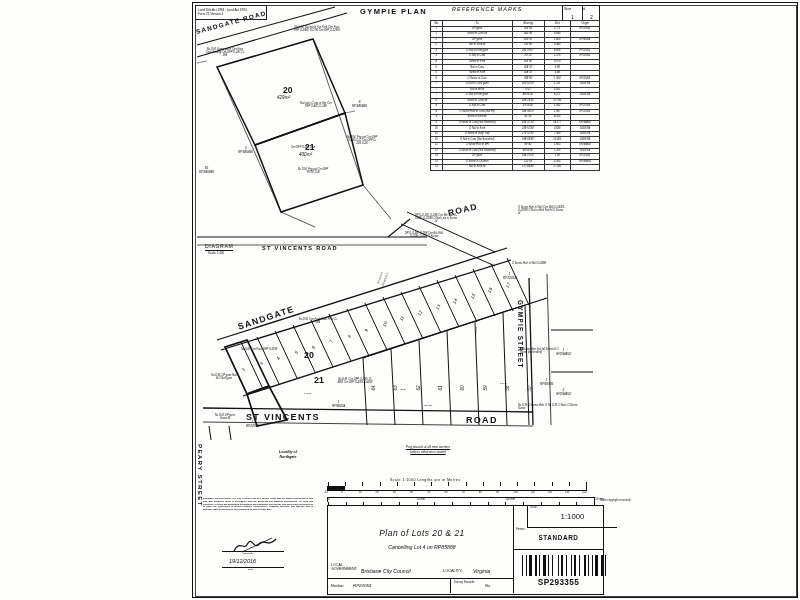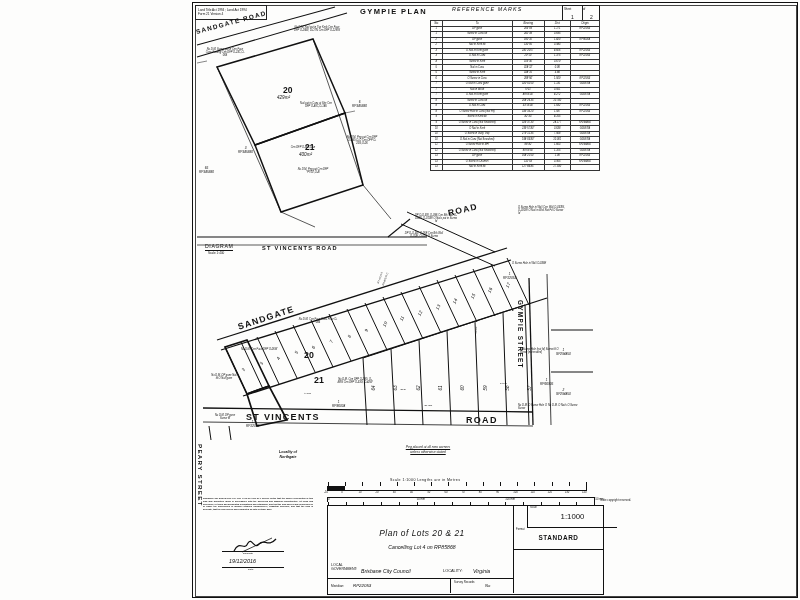--- a/index.html
+++ b/index.html
@@ -599,20 +599,45 @@
   </div>
 
   <div class="abs" id="scaleCell" style="border:1px solid #111;border-top:none;border-right:none;">
     <span class="cellLbl">Scale</span>
     <span class="cellVal">1:1000</span>
   </div>
   <div class="abs" id="formatCell" style="border-left:1px solid #111;border-bottom:1px solid #111;">
     <span class="cellLbl">Format</span>
     <span class="cellVal" style="font-size:6.4px;font-weight:600;letter-spacing:.6px;">STANDARD</span>
   </div>
+  <div class="abs" id="barcodeCell" style="border-left:1px solid #111;">
+    <div id="barcode">
+        <b style="left: 0px; width: 1px;"></b>
+        <b style="left: 4.2px; width: 1px;"></b>
+        <b style="left: 7.4px; width: 3px;"></b>
+        <b style="left: 12.6px; width: 2px;"></b>
+        <b style="left: 16.8px; width: 1px;"></b>
+        <b style="left: 21px; width: 3px;"></b>
+        <b style="left: 26.2px; width: 1px;"></b>
+        <b style="left: 30.4px; width: 1px;"></b>
+        <b style="left: 35.6px; width: 1px;"></b>
+        <b style="left: 38.8px; width: 2px;"></b>
+        <b style="left: 44px; width: 1px;"></b>
+        <b style="left: 49.2px; width: 1px;"></b>
+        <b style="left: 52.4px; width: 2px;"></b>
+        <b style="left: 56.6px; width: 1px;"></b>
+        <b style="left: 61.8px; width: 2px;"></b>
+        <b style="left: 66px; width: 1px;"></b>
+        <b style="left: 70.2px; width: 1px;"></b>
+        <b style="left: 73.4px; width: 3px;"></b>
+        <b style="left: 78.6px; width: 2px;"></b>
+        <b style="left: 82.8px; width: 1px;"></b>
+      </div>
+    <div id="spnum">SP293355</div>
+  </div>
 
 <span class="snum" style="left: 324px;">-10</span>
     <span class="snum" style="left: 341.2px;">0</span>
     <span class="snum" style="left: 358.4px;">10</span>
     <span class="snum" style="left: 375.6px;">20</span>
     <span class="snum" style="left: 392.8px;">30</span>
     <span class="snum" style="left: 410px;">40</span>
     <span class="snum" style="left: 427.2px;">50</span>
     <span class="snum" style="left: 444.4px;">60</span>
     <span class="snum" style="left: 461.6px;">70</span>

